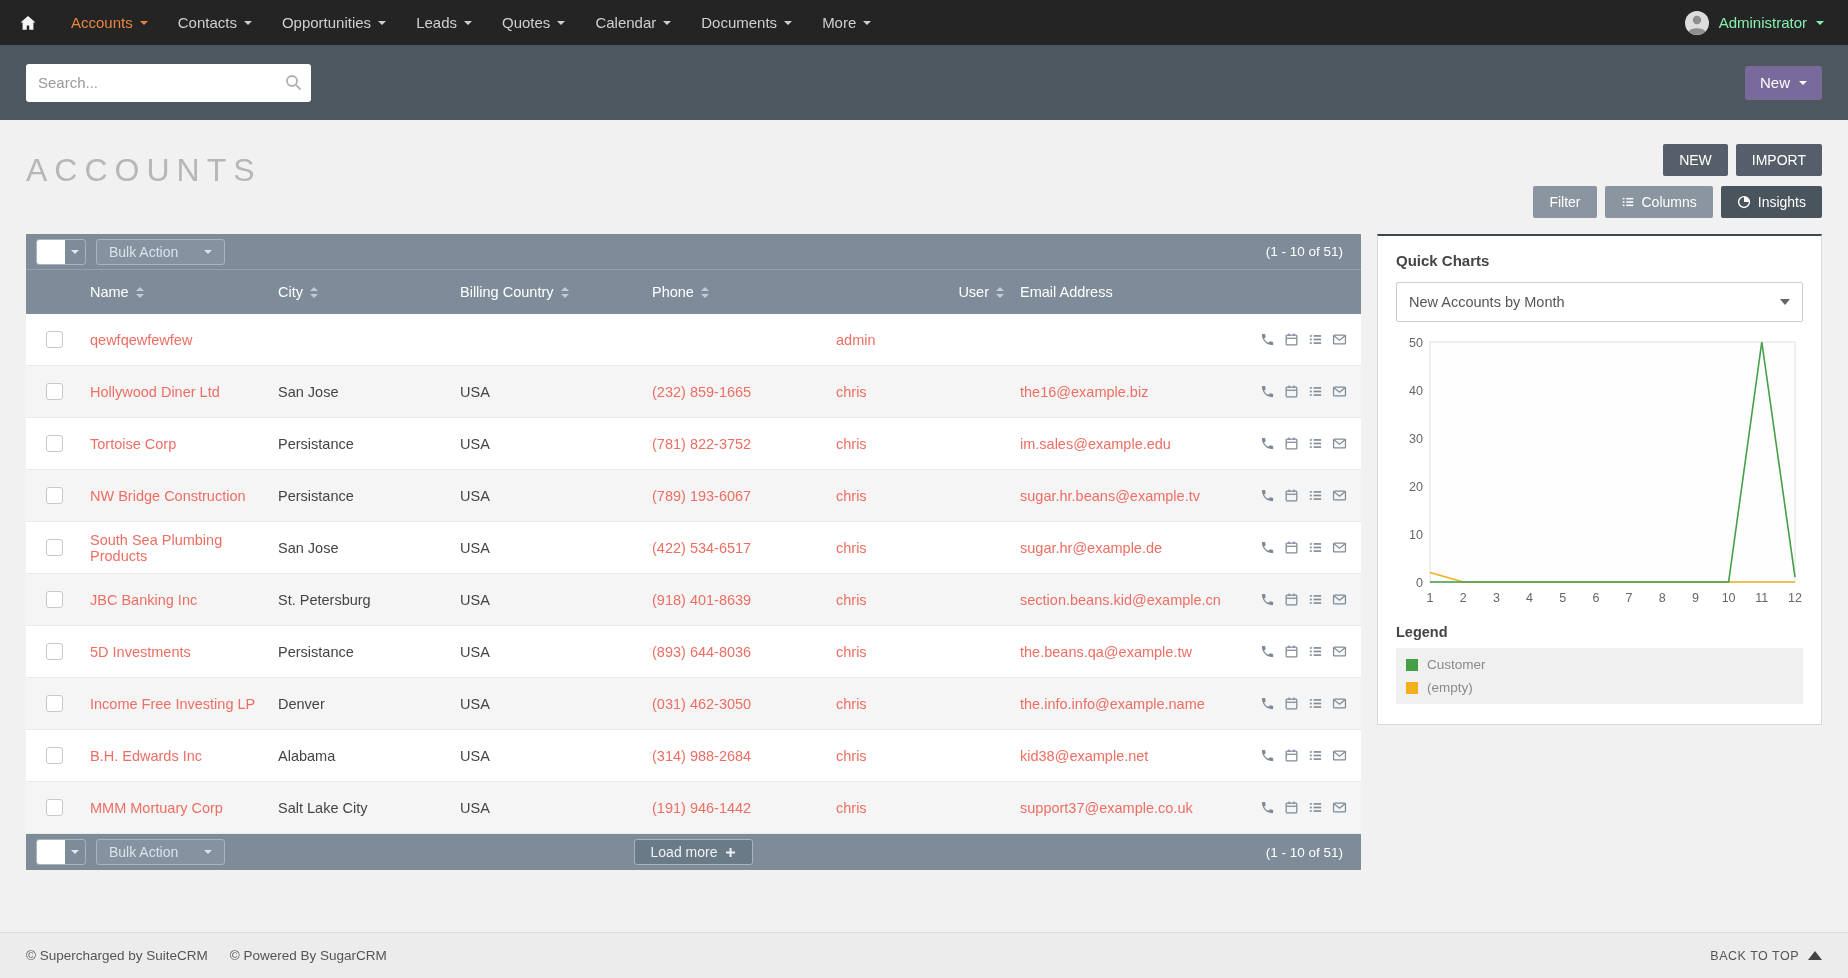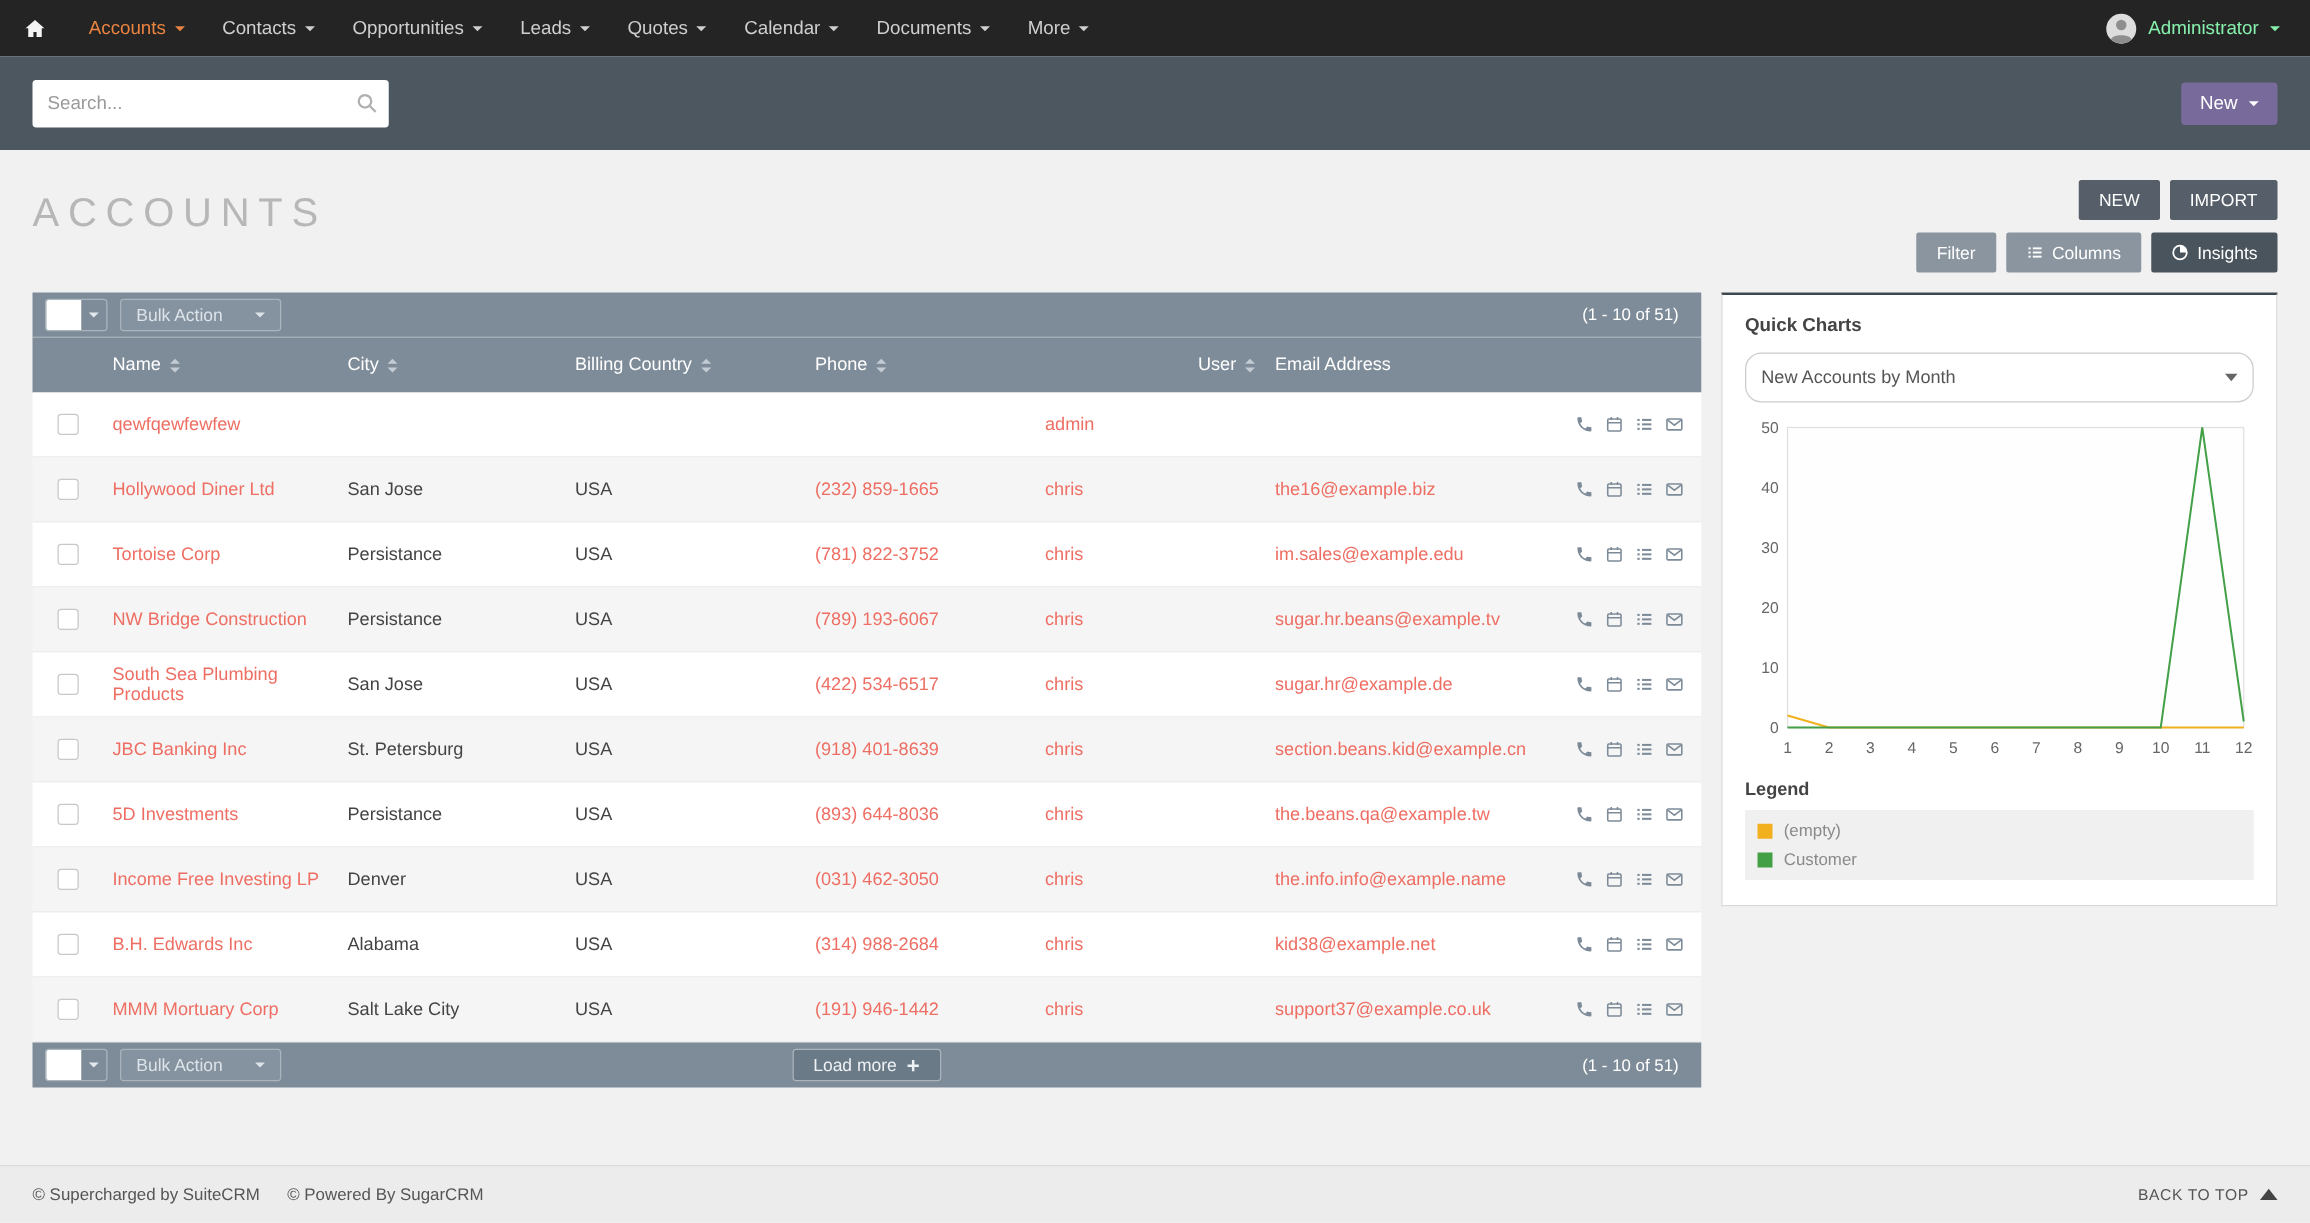--- a/index.html
+++ b/index.html
@@ -92,21 +92,21 @@
           min-height: 52px; font-size: 14.5px; color: #444; padding: 6px 0; }
   .trow.alt { background: #f5f5f5; }
   .link { color: #ee6e63; text-decoration: none; cursor: pointer; }
   input[type="checkbox"] { appearance: none; -webkit-appearance: none; width: 17px; height: 17px;
           background: #fff; border: 1px solid #c8c8c8; border-radius: 3px; cursor: pointer; }
   .ric { cursor: pointer; }
   
   .insights { width: 445px; flex-shrink: 0; background: #fff; border: 1px solid #d9d9d9;
               border-top: 2px solid #3d474f; padding: 16px 18px 20px; }
   .qc-title { font-size: 15px; font-weight: bold; color: #444; margin-bottom: 13px; }
-  .select { height: 40px; border: 1px solid #ccc; border-radius: 13px; display: flex;
+  .select { height: 40px; border: 1px solid #ccc; border-radius: 2px; display: flex;
             align-items: center; justify-content: space-between; padding: 0 12px;
             font-size: 14.5px; color: #555; cursor: pointer; background: #fff; }
   .sel-caret { width: 0; height: 0; border-left: 5px solid transparent; border-right: 5px solid transparent;
                border-top: 6px solid #666; }
   .chart-box { margin-top: 14px; line-height: 0; }
   .legend-title { font-size: 14.5px; font-weight: bold; color: #444; margin: 12px 0 8px; }
   .legend-box { background: #f0f0f0; padding: 5px 8px; }
   .legend-row { display: flex; align-items: center; gap: 9px; padding: 4px 2px;
                 font-size: 13.5px; color: #8a8a8a; }
   .legend-swatch { width: 12px; height: 12px; display: inline-block; }
@@ -736,26 +736,26 @@
             <text x="299.45454545454544" y="266" text-anchor="middle" font-size="12.5" fill="#666" font-family="Liberation Sans, sans-serif">9</text>
             <text x="332.6363636363637" y="266" text-anchor="middle" font-size="12.5" fill="#666" font-family="Liberation Sans, sans-serif">10</text>
             <text x="365.8181818181818" y="266" text-anchor="middle" font-size="12.5" fill="#666" font-family="Liberation Sans, sans-serif">11</text>
             <text x="399" y="266" text-anchor="middle" font-size="12.5" fill="#666" font-family="Liberation Sans, sans-serif">12</text>
             <polyline points="34.0,236.4 67.2,246.0 100.4,246.0 133.5,246.0 166.7,246.0 199.9,246.0 233.1,246.0 266.3,246.0 299.5,246.0 332.6,246.0 365.8,246.0 399.0,246.0" fill="none" stroke="#f2b01e" stroke-width="1.6"></polyline>
             <polyline points="34.0,246.0 67.2,246.0 100.4,246.0 133.5,246.0 166.7,246.0 199.9,246.0 233.1,246.0 266.3,246.0 299.5,246.0 332.6,246.0 365.8,6.0 399.0,241.2" fill="none" stroke="#43a047" stroke-width="1.6"></polyline>
           </svg></div>
       <div class="legend-title">Legend</div>
       <div class="legend-box">
           <div class="legend-row">
+            <span class="legend-swatch" style="background:#43a047"></span>
+            <span>Customer</span>
+          </div>
+          <div class="legend-row">
             <span class="legend-swatch" style="background:#f2b01e"></span>
             <span>(empty)</span>
-          </div>
-          <div class="legend-row">
-            <span class="legend-swatch" style="background:#43a047"></span>
-            <span>Customer</span>
           </div>
         </div>
     </aside>
 
   </div>
 </div>
 
 <footer class="footer">
   <span class="credit">© Supercharged by SuiteCRM</span>
   <span class="credit">© Powered By SugarCRM</span>

